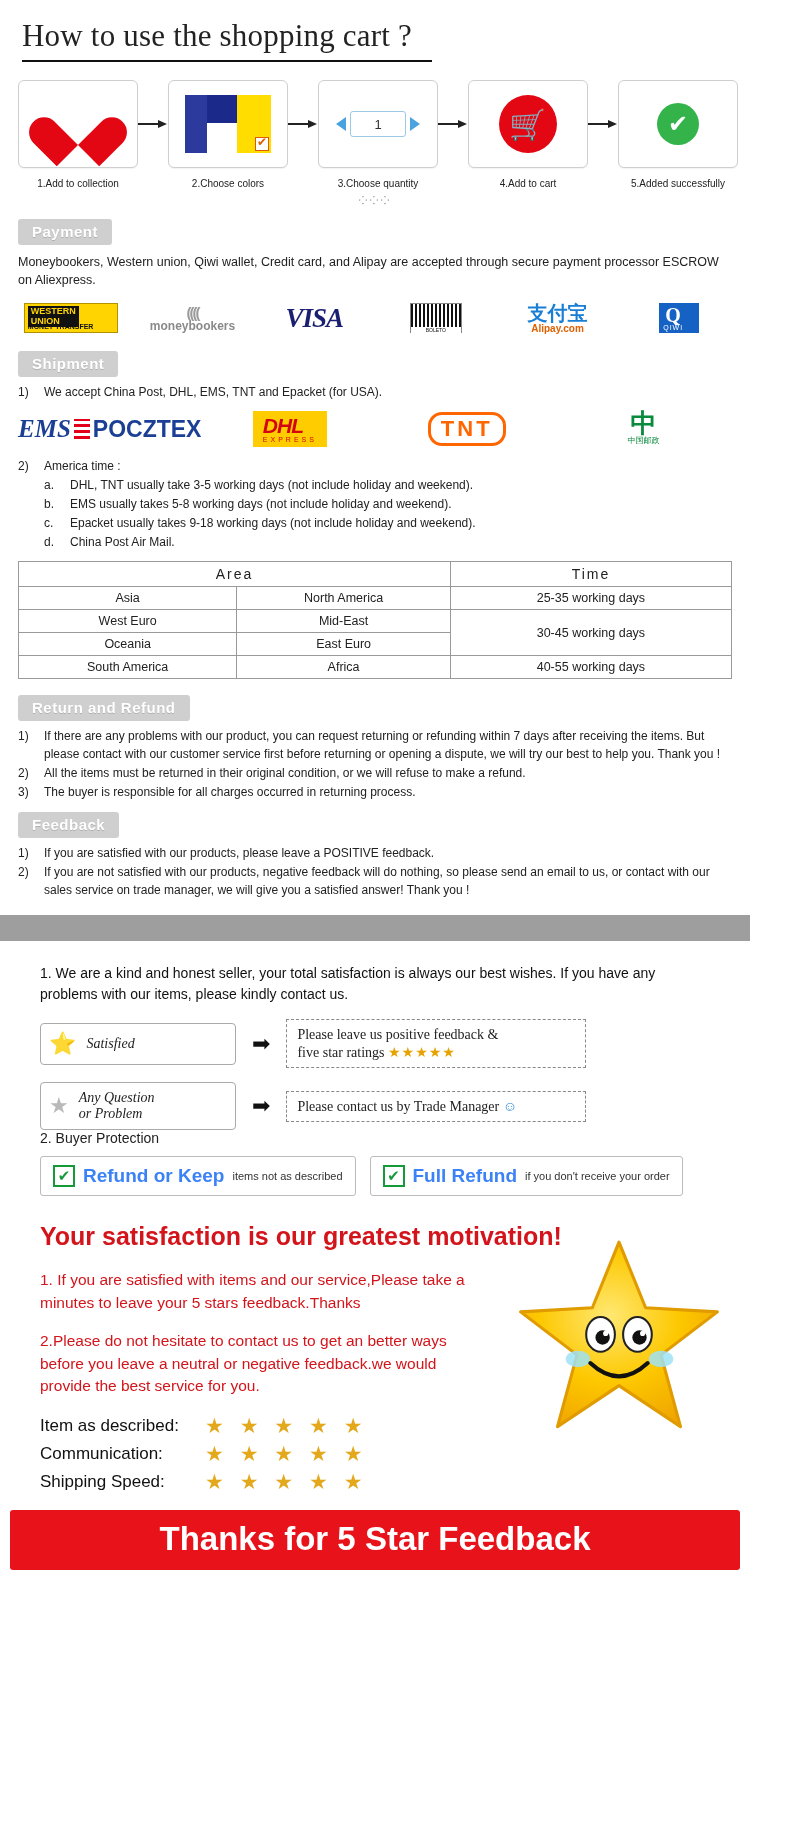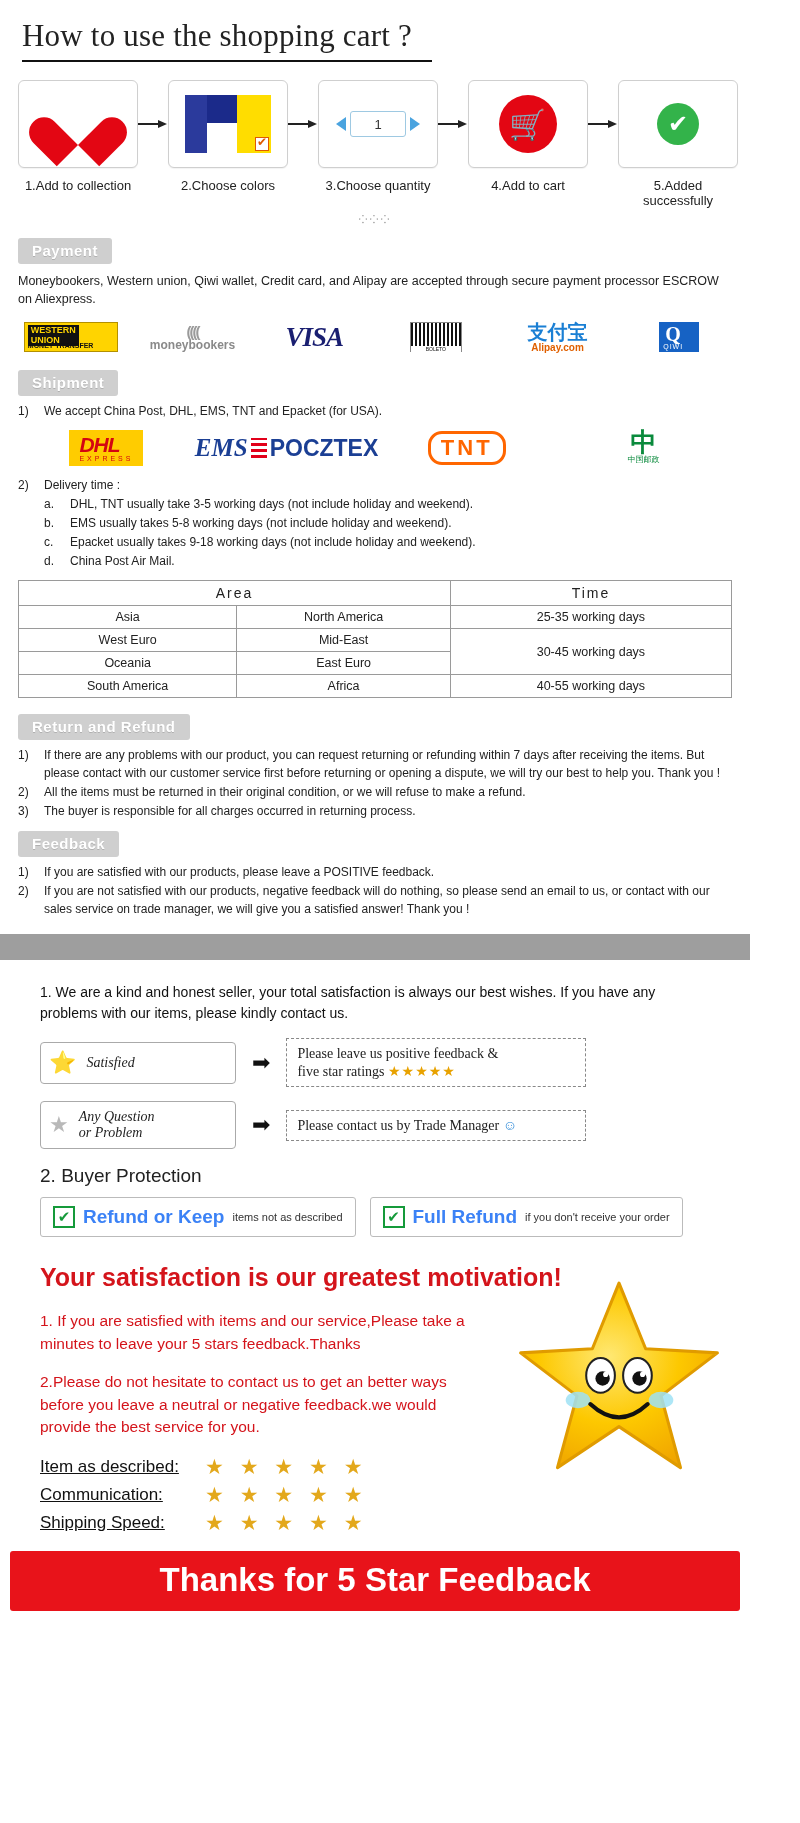--- a/index.html
+++ b/index.html
@@ -28,21 +28,21 @@
     margin-top: 18px;
   }
   .step { width: 120px; text-align: center; }
   .step .box {
     width: 120px; height: 88px;
     border: 1px solid #cfcfcf; border-radius: 6px;
     background:#fff;
     display:flex; align-items:center; justify-content:center;
     box-shadow: 0 1px 1px rgba(0,0,0,.05);
   }
-  .step .cap { font-size: 13px; margin-top: 10px; color:#222; }
+  .step .cap { font-size: 10px; margin-top: 10px; color:#222; }
   .arrow { width: 38px; height: 88px; display:flex; align-items:center; justify-content:center; }
   .arrow svg { display:block; }
 
   .heart { width:60px; height:54px; position:relative; }
   .heart:before, .heart:after{
     content:""; position:absolute; top:0; width:30px; height:48px;
     background:#e30613; border-radius:30px 30px 0 0;
   }
   .heart:before{ left:30px; transform-origin:0 100%; transform: rotate(45deg);}
   .heart:after{ left:0; transform-origin:100% 100%; transform: rotate(-45deg);}
@@ -162,38 +162,38 @@
     padding:7px 8px; display:flex; align-items:center; gap:10px; min-height:40px;
   }
   .lbox .star-ic{ font-size:22px; }
   .lbox .txt{ font-family:"Liberation Serif",serif; font-style:italic; font-size:14px; color:#222; line-height:1.15;}
   .bigarrow{ margin:0 16px; font-size:22px; color:#111;}
   .rbox{
     flex:1; max-width:300px; border:1px dashed #888; background:#fff;
     padding:6px 10px; font-family:"Liberation Serif",serif; font-size:14px; line-height:1.25;
   }
   .rbox .gold{ color:#e8a200; letter-spacing:1px;}
-  .bp{ font-size:19px; margin-top:16px; }
+  .bp{ font-size:14px; }
   .protect{ display:flex; gap:14px; margin-top:10px;}
   .pbox{
     border:1px solid #bbb; border-radius:3px; padding:8px 12px;
     display:flex; align-items:center; gap:8px; background:#fff;
   }
   .pbox .chk{ width:22px;height:22px;border:2px solid #159a3a; color:#159a3a; font-size:15px;
     display:flex;align-items:center;justify-content:center; }
   .pbox .b{ font-size:19px; font-weight:bold; color:#3b82f6;}
   .pbox .s{ font-size:11px; color:#333;}
 
   
   .motiv{ padding: 26px 40px 0 40px; position:relative; }
   .motiv h2{ color:#d4141b; font-size:25px; margin:0 0 18px 0; }
   .motiv p{ color:#d4141b; font-size:15.5px; line-height:1.45; margin:0 16px 16px 0; max-width:430px;}
   .ratings{ margin-top:10px; }
   .rrow{ display:flex; align-items:center; font-size:17px; margin-bottom:4px;}
-  .rrow .lab{ width:165px; color:#111;text-decoration:underline;}
+  .rrow .lab{ width:165px; color:#111;}
   .rrow .sts{ color:#e3a81c; font-size:21px; letter-spacing:5px;}
 
   .star-art{
     position:absolute; right:26px; top:40px; width:210px; height:215px; color:#f5c400;
   }
 
   .thanks{
     margin: 16px 10px 14px 10px;
     background:#e8131a;
     color:#fff;
@@ -335,46 +335,46 @@
   
   <div class="tab">Shipment</div>
   <div class="sect">
     <div class="li">
       <div class="k">1)</div>
       <div class="v">We accept China Post, DHL, EMS, TNT and Epacket (for USA).</div>
     </div>
 
     <div class="shiplogos">
       <div>
-        <div class="dhl">
-          <div class="d">DHL</div>
-          <div class="x">EXPRESS</div>
-        </div>
-      </div>
-      <div>
         <div class="ems">
           <span class="e">EMS</span>
           <span class="bars"></span>
           <span class="p">POCZTEX</span>
         </div>
       </div>
       <div>
+        <div class="dhl">
+          <div class="d">DHL</div>
+          <div class="x">EXPRESS</div>
+        </div>
+      </div>
+      <div>
         <div class="tnt">TNT</div>
       </div>
       <div>
         <div class="cpost">
           <div class="g">中</div>
           <div class="s">中国邮政</div>
         </div>
       </div>
     </div>
 
     <div class="li">
       <div class="k">2)</div>
-      <div class="v">Delivery time :</div>
+      <div class="v">America time :</div>
     </div>
     <div style="padding-left:26px">
       <div class="li">
         <div class="k">a.</div>
         <div class="v">DHL, TNT usually take 3-5 working days (not include holiday and weekend).</div>
       </div>
       <div class="li">
         <div class="k">b.</div>
         <div class="v">EMS usually takes 5-8 working days (not include holiday and weekend).</div>
       </div>

